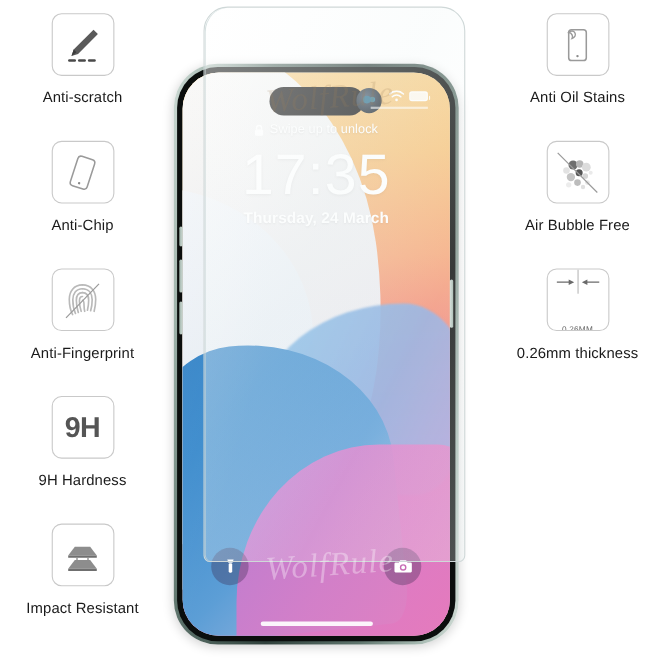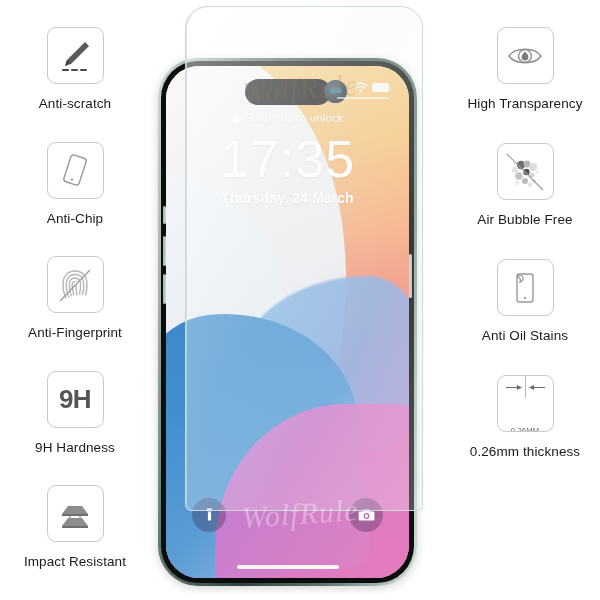--- a/index.html
+++ b/index.html
@@ -12,21 +12,21 @@
 
   
   .col {
     position:absolute;
     top:0;
     width:150px;
     height:600px;
     display:flex;
     flex-direction:column;
     align-items:center;
-    padding-top:27px;
+    padding-top:12px;
   }
   .col-left  { left:0; }
   .col-right { right:0; }
 
   .feature {
     height:116px;
     width:150px;
     display:flex;
     flex-direction:column;
     align-items:center;
@@ -493,29 +493,30 @@
     </div>
   </div>
 
   <div class="watermark watermark-top">WolfRule</div>
   <div class="watermark">WolfRule</div>
 </div>
 
 <div class="col col-right">
 
 
+
   <div class="feature">
     <div class="icon-box">
       <svg width="40" height="40" viewBox="0 0 40 40">
-        <path d="M4 20 C10 11 30 11 36 20 C30 29 10 29 4 20 Z" fill="none" stroke="#8d8d8d" stroke-width="1.4"></path>
-        <circle cx="20" cy="20" r="6.4" fill="none" stroke="#8d8d8d" stroke-width="1.4"></circle>
-        <path d="M20 15.4 C22.4 17.8 23.4 19.4 23.4 21 A3.4 3.4 0 0 1 16.6 21 C16.6 19.4 17.6 17.8 20 15.4 Z" fill="#7a7a7a"></path>
+        <rect x="12" y="6" width="16" height="28" rx="2.6" fill="none" stroke="#9a9a9a" stroke-width="1.4"></rect>
+        <path d="M12 8.6 C15 9 16.2 12 15 14 C17.6 13.4 19 10.6 17.4 8.4 C16.4 7 14 6.6 12 8.6 Z" fill="none" stroke="#9a9a9a" stroke-width="1.3"></path>
+        <circle cx="20" cy="30" r="1.1" fill="#8a8a8a"></circle>
       </svg>
     </div>
-    <div class="feature-label">High Transparency</div>
+    <div class="feature-label">Anti Oil Stains</div>
   </div>
 
   <div class="feature">
     <div class="icon-box">
       <svg width="44" height="44" viewBox="0 0 44 44">
         <circle cx="18" cy="15" r="4.2" fill="#6e6e6e"></circle>
         <circle cx="23.5" cy="22" r="3.2" fill="#555555"></circle>
         <circle cx="24" cy="14" r="3.4" fill="#b6b6b6"></circle>
         <circle cx="30" cy="17" r="4" fill="#dcdcdc"></circle>
         <circle cx="12" cy="20" r="3" fill="#e2e2e2"></circle>
@@ -527,31 +528,20 @@
         <circle cx="27" cy="35" r="2" fill="#e0e0e0"></circle>
         <circle cx="34" cy="22" r="1.8" fill="#eaeaea"></circle>
         <line x1="4" y1="4" x2="40" y2="40" stroke="#9a9a9a" stroke-width="1.1"></line>
       </svg>
     </div>
     <div class="feature-label">Air Bubble Free</div>
   </div>
 
   <div class="feature">
     <div class="icon-box">
-      <svg width="40" height="40" viewBox="0 0 40 40">
-        <rect x="12" y="6" width="16" height="28" rx="2.6" fill="none" stroke="#9a9a9a" stroke-width="1.4"></rect>
-        <path d="M12 8.6 C15 9 16.2 12 15 14 C17.6 13.4 19 10.6 17.4 8.4 C16.4 7 14 6.6 12 8.6 Z" fill="none" stroke="#9a9a9a" stroke-width="1.3"></path>
-        <circle cx="20" cy="30" r="1.1" fill="#8a8a8a"></circle>
-      </svg>
-    </div>
-    <div class="feature-label">Anti Oil Stains</div>
-  </div>
-
-  <div class="feature">
-    <div class="icon-box">
       <div class="thick-wrap">
         <div class="thick-row">
           <svg width="16" height="9" viewBox="0 0 16 9">
             <line x1="0" y1="4.5" x2="13" y2="4.5" stroke="#6a6a6a" stroke-width="1.1"></line>
             <polygon points="16,4.5 11,2 11,7" fill="#6a6a6a"></polygon>
           </svg>
           <div class="thick-bar"></div>
           <svg width="16" height="9" viewBox="0 0 16 9">
             <line x1="3" y1="4.5" x2="16" y2="4.5" stroke="#6a6a6a" stroke-width="1.1"></line>
             <polygon points="0,4.5 5,2 5,7" fill="#6a6a6a"></polygon>

